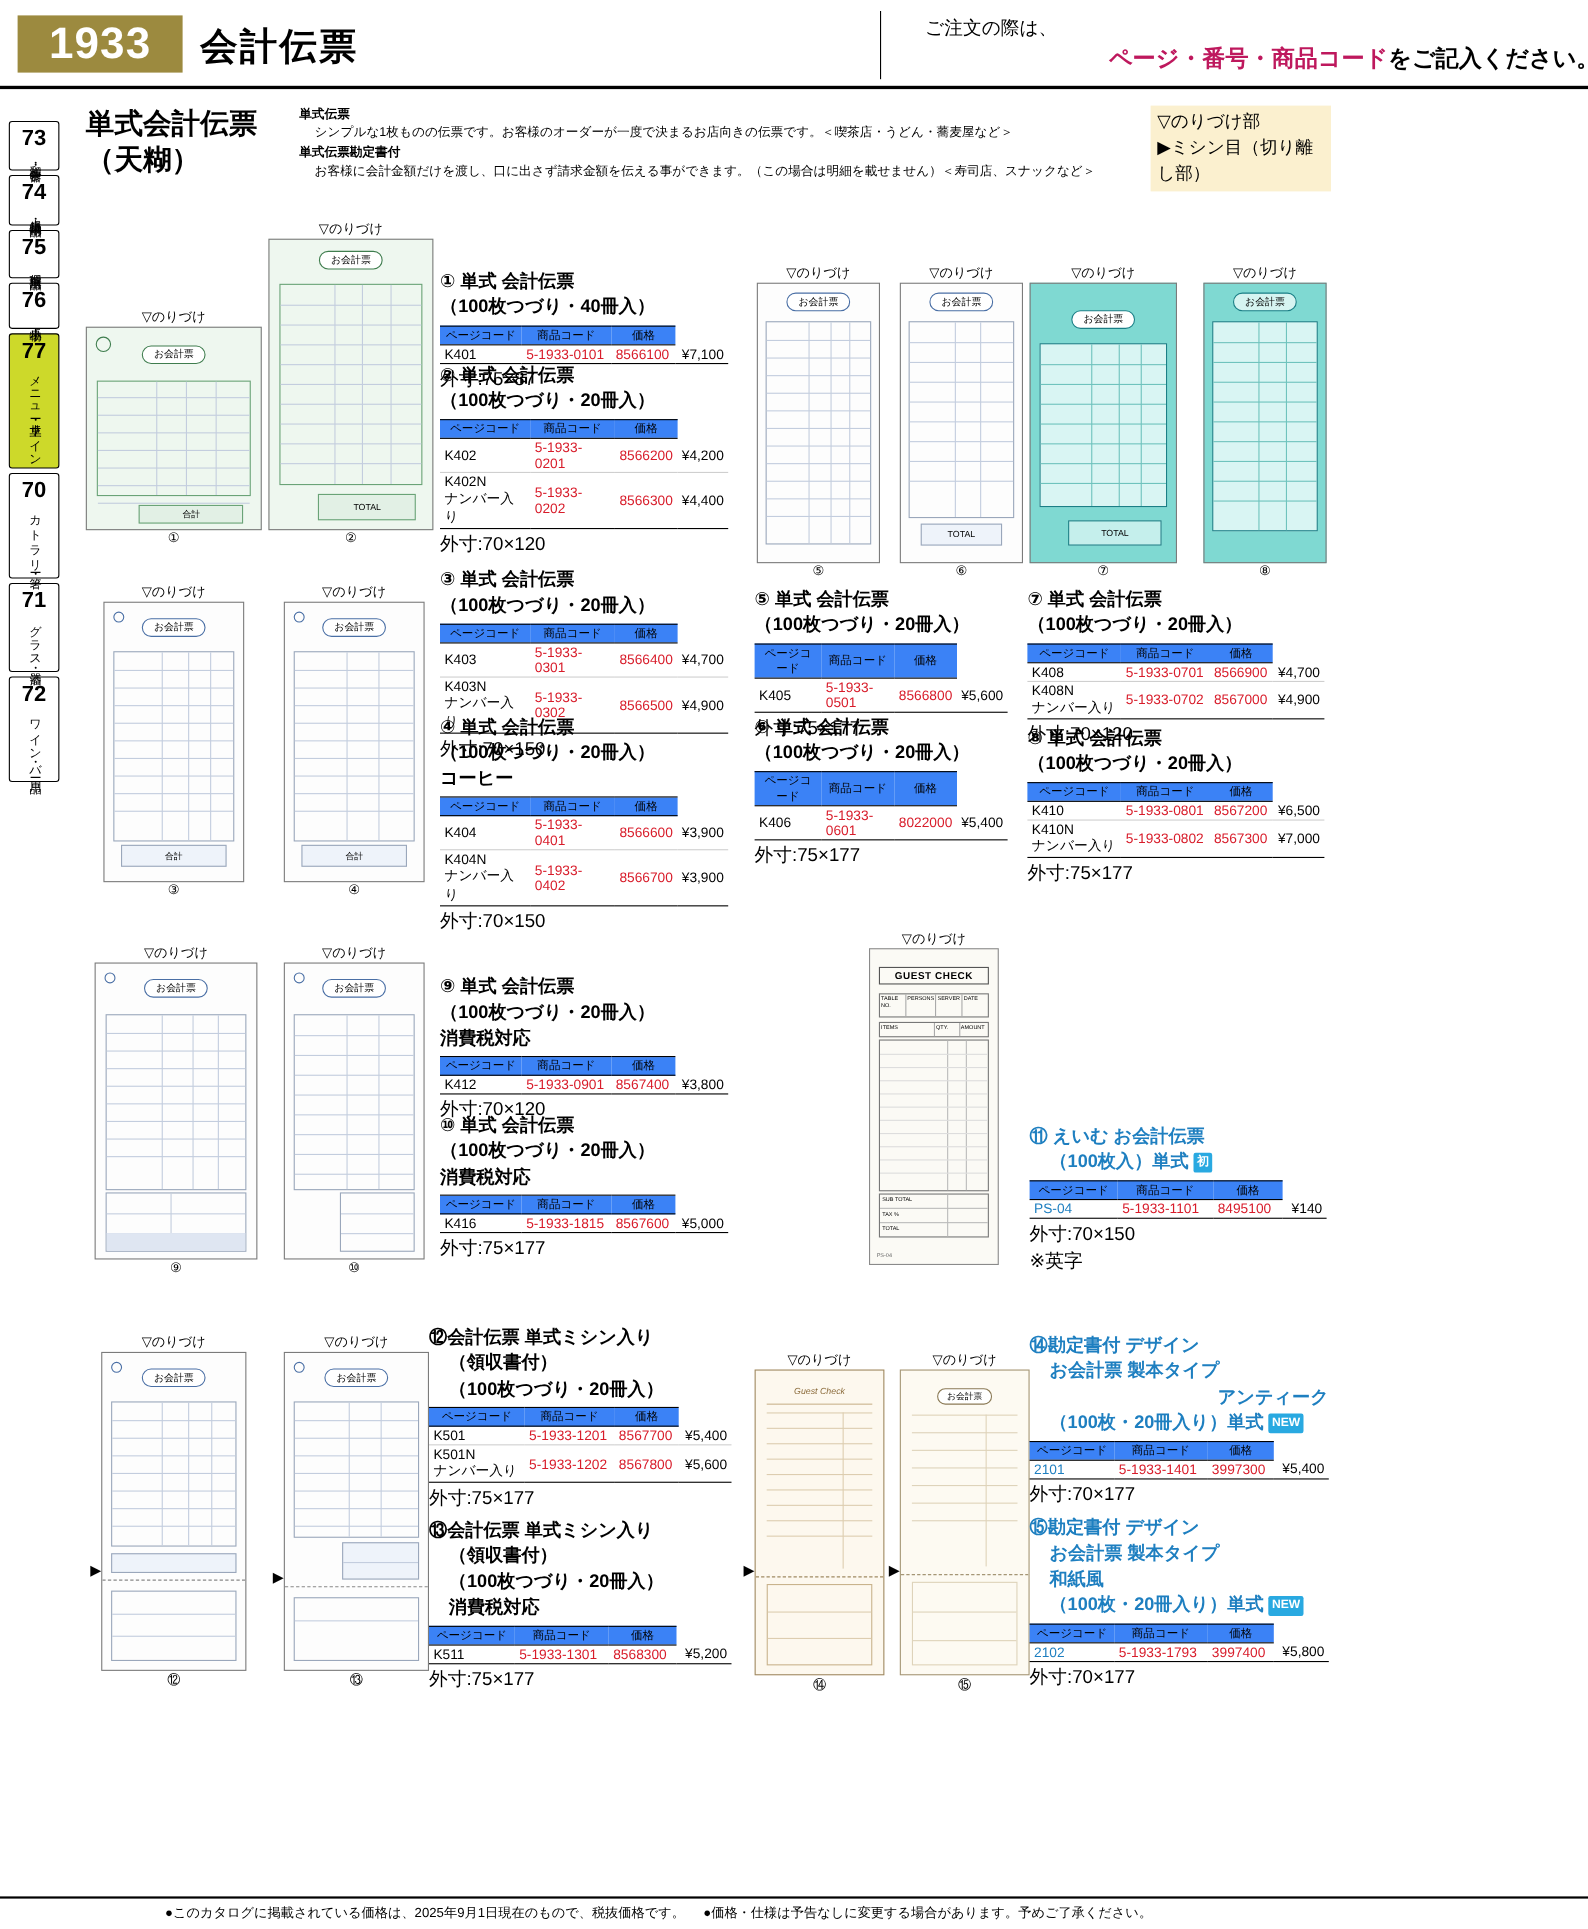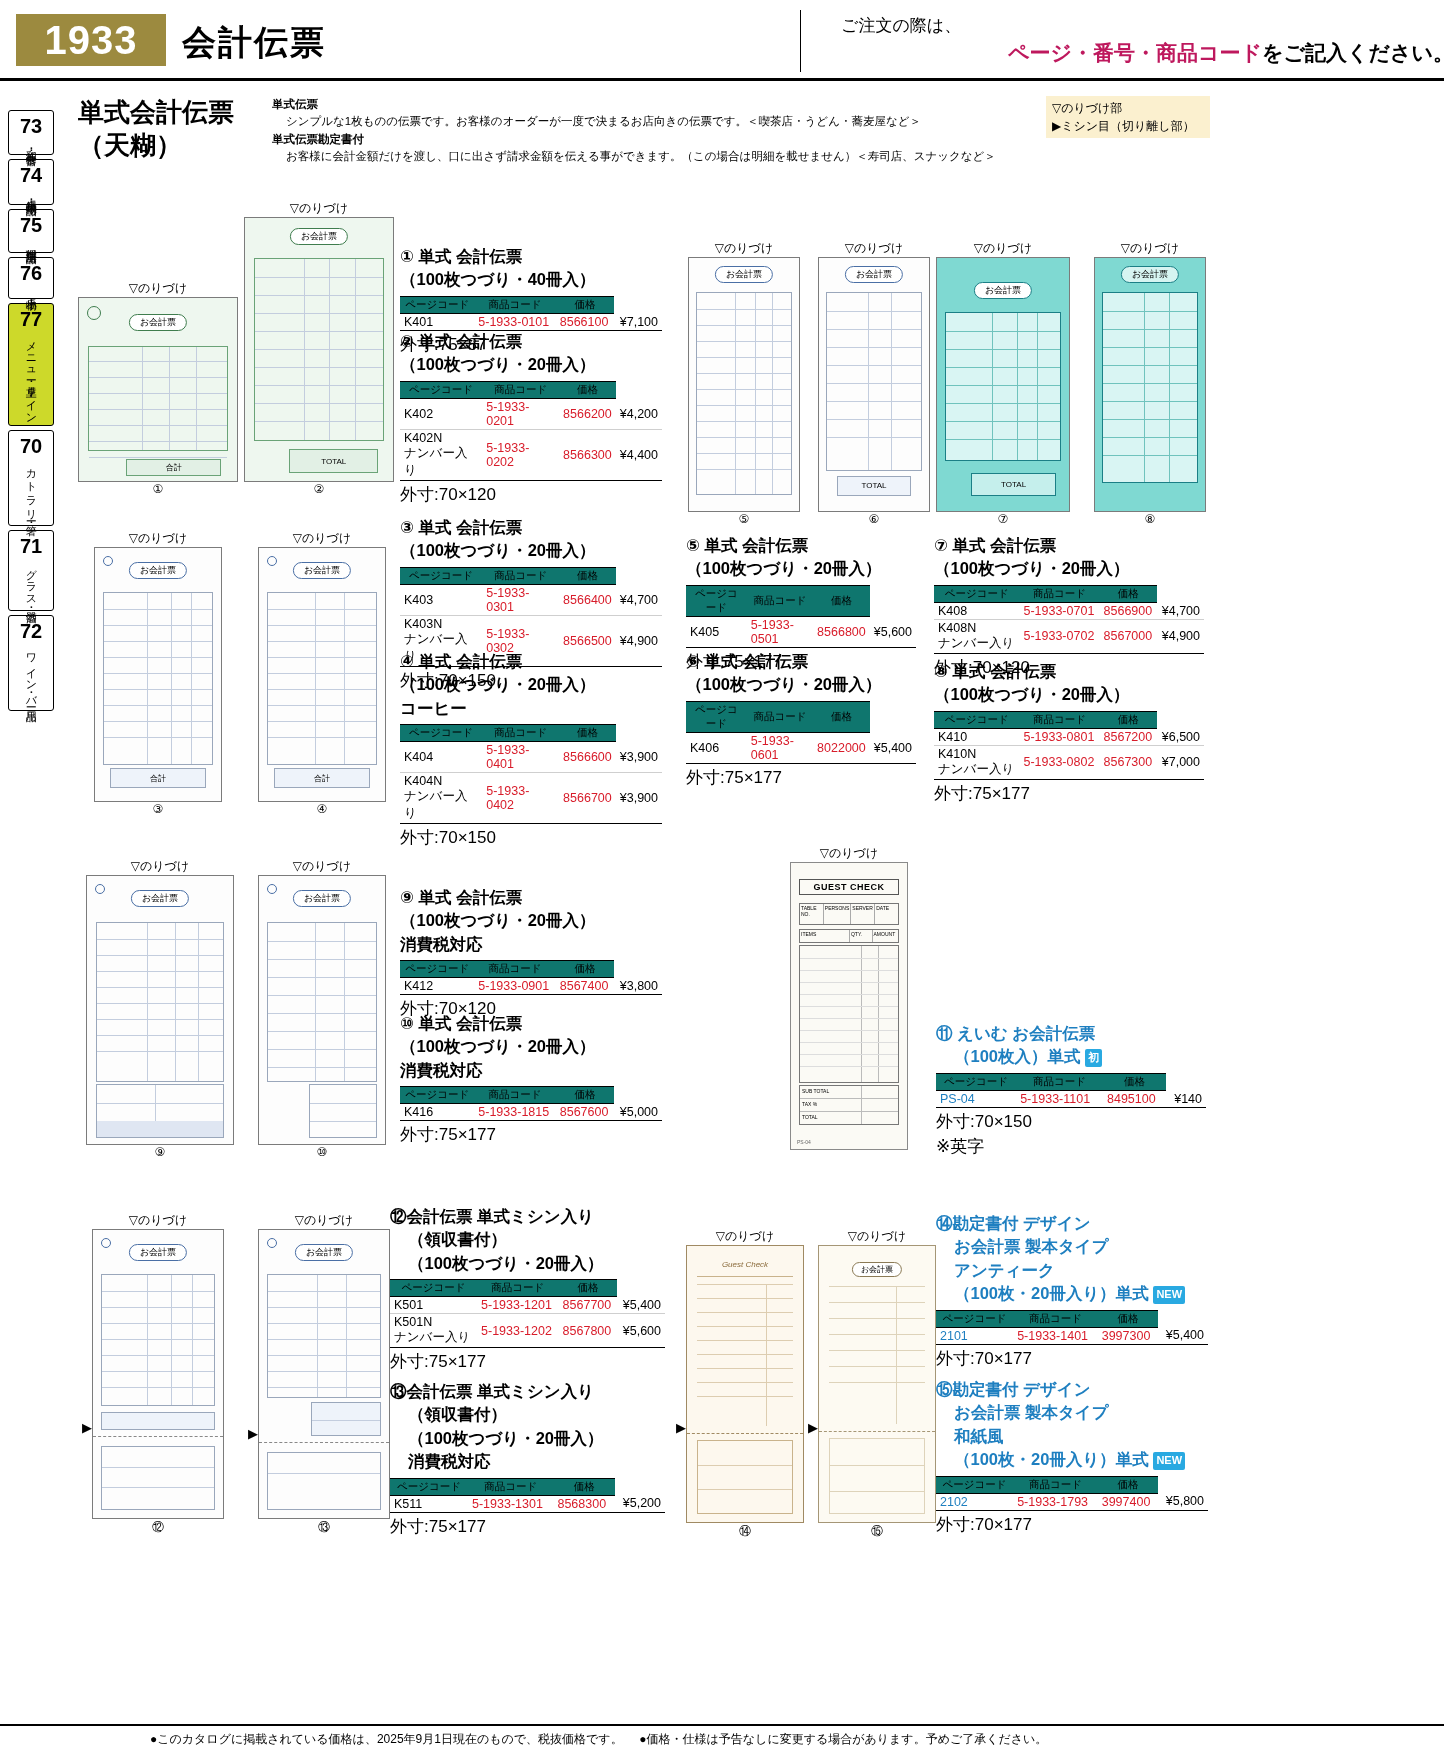--- a/index.html
+++ b/index.html
@@ -41,21 +41,21 @@
   .tab .t { font-size:11px; writing-mode:vertical-rl; text-orientation:upright;
             margin:4px auto 0; line-height:1.15; letter-spacing:1px; }
   .tab.active { background:#cdd92a; }
 
   
   .maintitle { position:absolute; left:78px; top:96px; font-size:26px; font-weight:bold; line-height:1.25; }
   .desc { position:absolute; left:272px; top:96px; width:760px; font-size:11.5px; line-height:1.5; }
   .desc .dt { font-weight:bold; }
   .desc .dd { padding-left:14px; }
   .legend { position:absolute; left:1046px; top:96px; width:164px; background:#fbf0cf;
-            border:0; font-size:12px; padding:3px 6px; line-height:1.5; }
+            border:0; font-size:16px; padding:3px 6px; line-height:1.5; }
 
   
   .glue { font-size:12px; text-align:center; }
   .fignum { font-size:12px; text-align:center; }
   .card { position:absolute; }
   .slip { border:1px solid #7b7b7b; background:#fdfdfd; position:relative; overflow:hidden; }
   .slip .hdrband { position:absolute; left:50%; transform:translateX(-50%); top:6%;
      border:1px solid #4a6fa5; border-radius:9px; background:#fff; font-size:9px;
      padding:1px 10px; white-space:nowrap; }
   .grid-lines { position:absolute; left:6%; right:6%; top:22%; bottom:14%;
@@ -64,21 +64,21 @@
   .grid-lines b { position:absolute; top:0; bottom:0; width:1px; background:#c3cdde; }
   .total-box { position:absolute; left:30%; right:10%; bottom:3%; height:9%;
      border:1px solid #9aa7bb; background:#eef3fa; font-size:8px;
      display:flex; align-items:center; justify-content:center; }
 
   
   .item { position:absolute; }
   .item h3 { margin:0; font-size:16.5px; font-weight:bold; line-height:1.42; }
   .item h3 .sub { display:block; }
   .tbl { border-collapse:collapse; margin-top:4px; width:100%; }
-  .tbl th { background:#0f766e; border-top:1px solid #000; border-bottom:1px solid #000;
+  .tbl th { background:#3b82f6; border-top:1px solid #000; border-bottom:1px solid #000;
             font-size:10.5px; font-weight:normal; padding:1px 4px; text-align:center; }
   .tbl td { font-size:12.5px; padding:1px 4px; border-bottom:1px solid #cfcfcf; }
   .tbl tr:last-child td { border-bottom:1px solid #000; }
   .tbl td.code { color:#d81c2a; font-family:"Liberation Sans",sans-serif; }
   .tbl td.num  { color:#d81c2a; }
   .tbl td.price{ text-align:right; }
   .tbl td.name { white-space:nowrap; }
   .size { font-size:17px; margin-top:2px; }
   .badge { display:inline-block; background:#29a9e1; color:#fff; font-size:11px;
            padding:1px 3px; border-radius:2px; vertical-align:middle; }
@@ -827,21 +827,21 @@
     <div style="position:absolute;left:10px;right:10px;bottom:8px;height:76px;border:1px solid #ded3ba;">
       <div style="position:absolute;left:0;right:0;top:26px;height:1px;background:#ded3ba;"></div>
       <div style="position:absolute;left:0;right:0;top:52px;height:1px;background:#ded3ba;"></div>
     </div>
   </div>
   <div class="fignum">⑮</div>
 </div>
 <div class="arrow" style="position:absolute;left:808px;top:1420px;">▶</div>
 
 <div class="item" style="left:936px; top:1212px; width:272px;">
-  <h3 class="blue"><span>⑭</span><span>勘定書付 デザイン</span><span class="sub" style="padding-left:18px;">お会計票 製本タイプ</span><span class="sub" style="padding-left:18px;">アンティーク</span><span class="sub" style="padding-left:18px;"><span>（100枚・20冊入り）単式</span> <span class="badge">NEW</span></span></h3>
+  <h3 class="blue"><span>⑭</span><span>勘定書付 デザイン</span><span class="sub" style="padding-left:18px;">お会計票 製本タイプ</span><span class="sub" style="padding-left:18px;text-align:right;">アンティーク</span><span class="sub" style="padding-left:18px;"><span>（100枚・20冊入り）単式</span> <span class="badge">NEW</span></span></h3>
   <table class="tbl">
     <tbody>
         <tr>
           <th>ページコード</th>
           <th>商品コード</th>
           <th>価格</th>
         </tr>
     <tr>
           <td class="name blue">2101</td>
           <td class="code">5-1933-1401</td>

